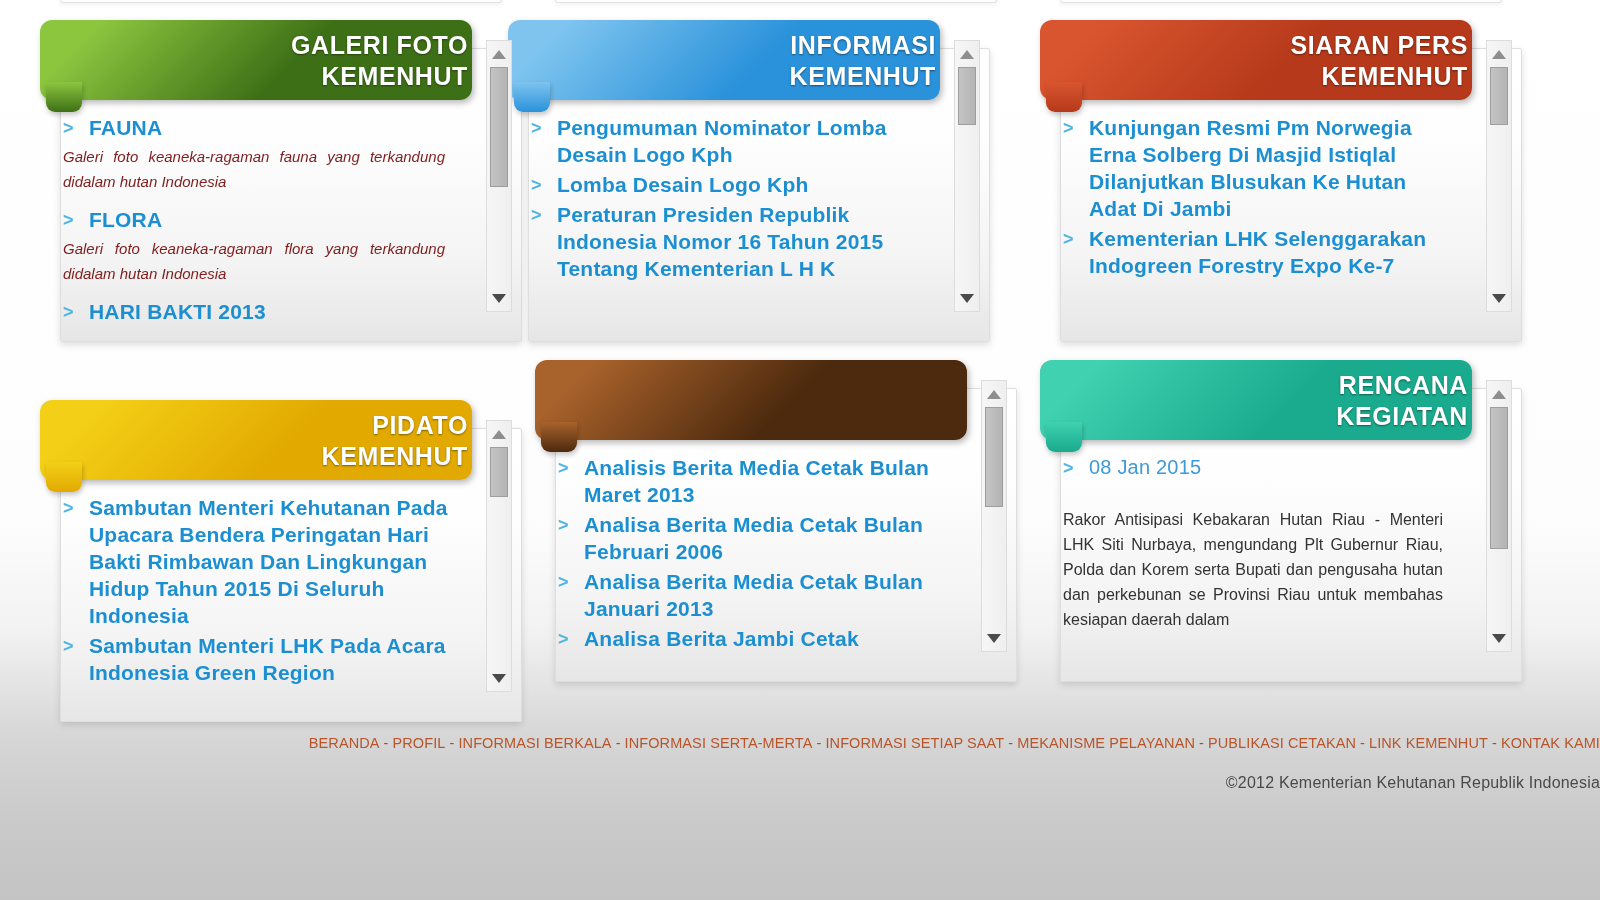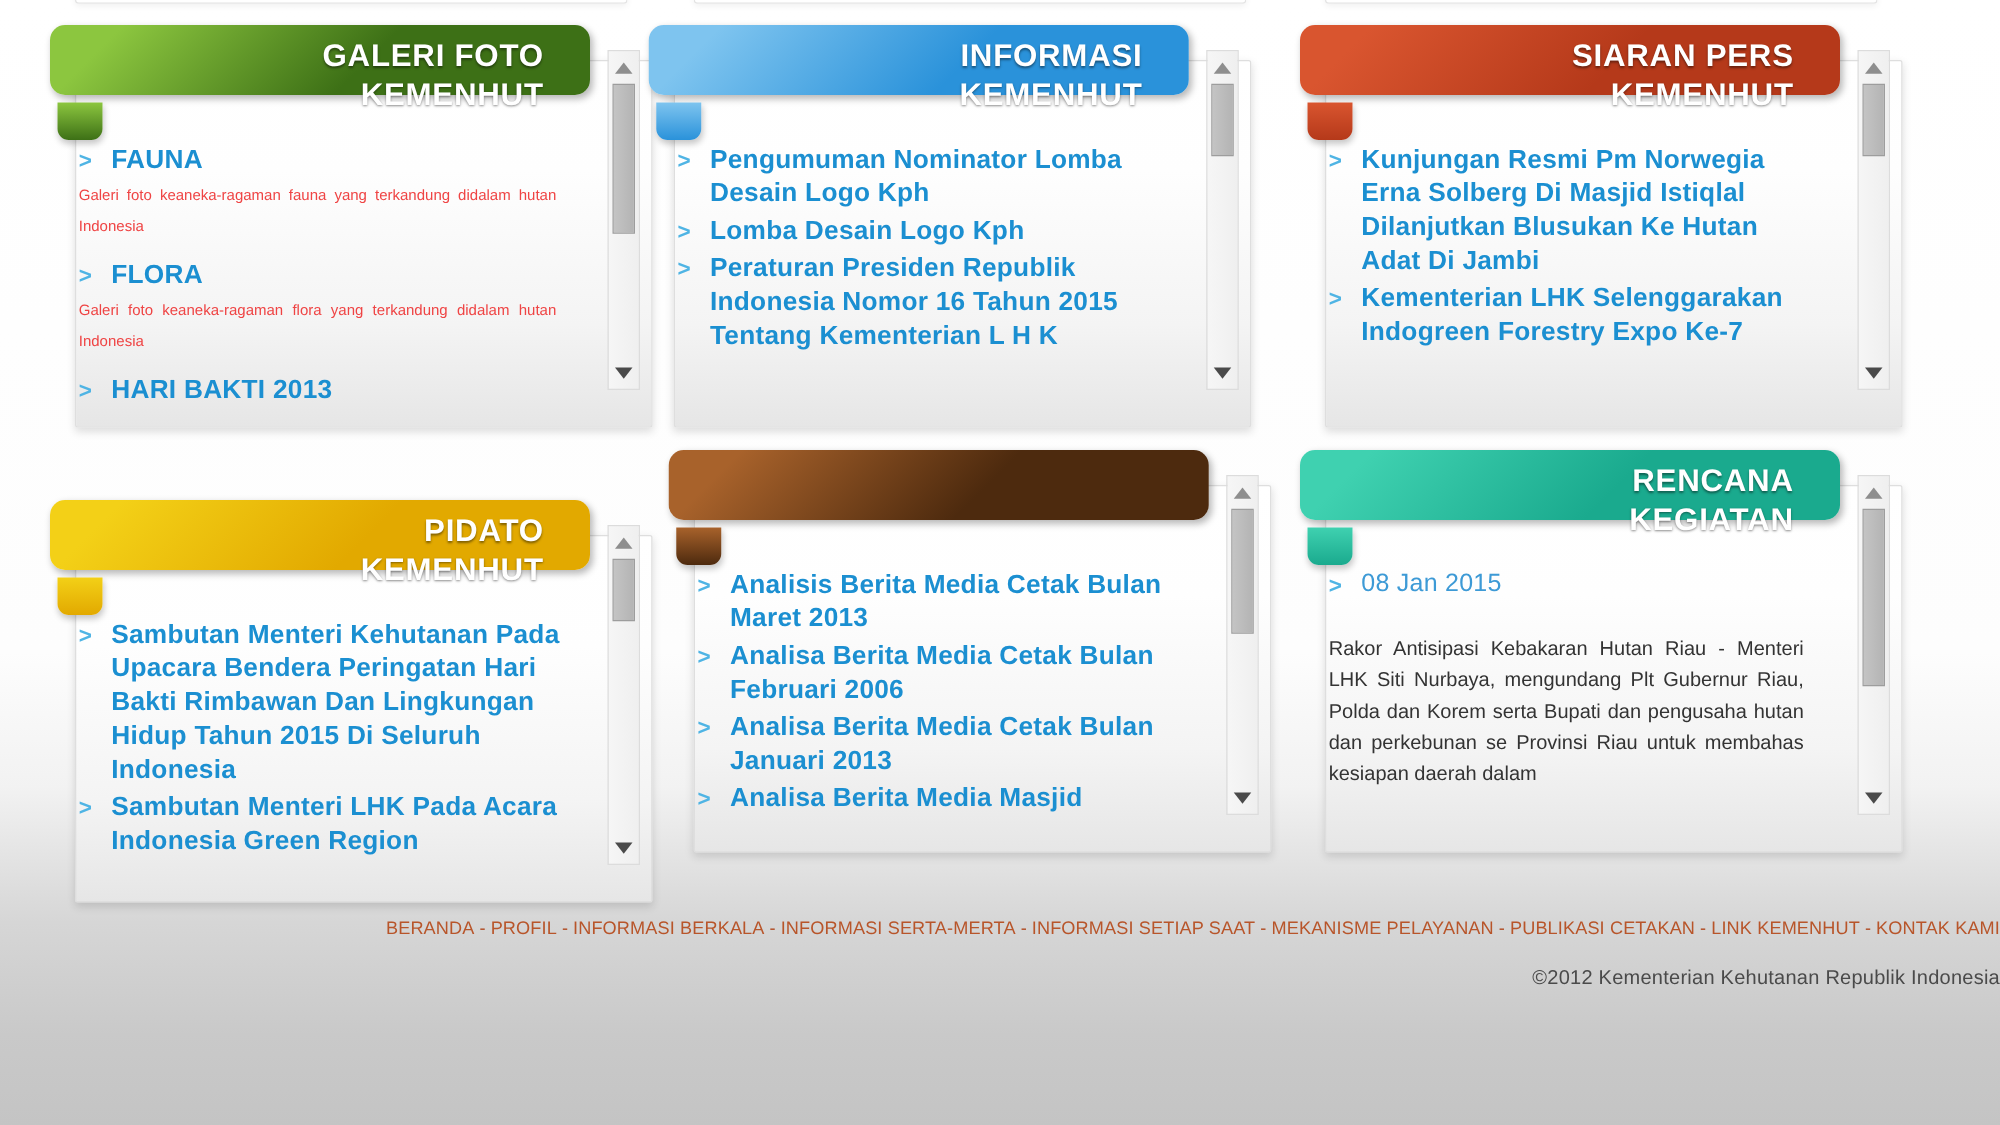--- a/index.html
+++ b/index.html
@@ -60,26 +60,26 @@
     box-shadow: 0 3px 7px rgba(0,0,0,0.13);
     overflow: hidden;
   }
 
   
   .panel-head {
     position: absolute;
     left: 0;
     top: 0;
     width: 432px;
-    height: 56px;
+    height: 80px;
     border-radius: 12px;
     box-shadow: 2px 3px 6px rgba(0,0,0,0.28);
     z-index: 5;
     box-sizing: border-box;
-    padding: 10px 37px 0 0;
+    padding: 10px 4px 0 0;
   }
   .panel-head .tail {
     position: absolute;
     left: 6px;
     top: 62px;
     width: 36px;
     height: 30px;
     border-radius: 0 0 9px 9px;
     box-shadow: 1px 3px 5px rgba(0,0,0,0.22);
     z-index: -1;
@@ -128,26 +128,27 @@
     line-height: 27px;
     letter-spacing: 0.2px;
     cursor: pointer;
   }
   .entry-link.plain {
     font-weight: normal;
     font-size: 20px;
     color: #3d9ad6;
   }
   .entry-desc {
-    color: #ef4444;
-    font-size: 12px;
+    color: #7f1d1d;
+    font-size: 15px;
     line-height: 25px;
     text-align: justify;
     text-align-last: left;
     margin: 2px 6px 12px 0;
+    font-style: italic;
   }
   .entry-body {
     color: #333333;
     font-size: 16px;
     line-height: 25px;
     text-align: justify;
     text-align-last: left;
     margin: 26px 8px 0 0;
   }
 
@@ -261,21 +262,21 @@
       <div class="scrollbar">
         <div class="sb-arrow up">
           <i></i>
         </div>
         <div class="sb-thumb" style="top: 26px; height: 120px;"></div>
         <div class="sb-arrow down">
           <i></i>
         </div>
       </div>
     </div>
-    <div class="panel" style="left: 519px; top: 20px;">
+    <div class="panel" style="left: 508px; top: 20px;">
       <div class="panel-frame"></div>
       <div class="panel-head" style="background: linear-gradient(135deg, rgb(126, 196, 239) 0%, rgb(126, 196, 239) 12%, rgb(42, 146, 218) 58%, rgb(42, 146, 218) 100%);">
         <div class="tail" style="background: linear-gradient(rgb(126, 196, 239), rgb(42, 146, 218));"></div>
         <div class="panel-title">INFORMASI
 KEMENHUT</div>
       </div>
       <div class="panel-body">
         <div class="entry">
           <span class="chev">&gt;</span>
           <span class="entry-link">Pengumuman Nominator Lomba Desain Logo Kph</span>
@@ -366,21 +367,21 @@
         <div class="entry">
           <span class="chev">&gt;</span>
           <span class="entry-link">Analisa Berita Media Cetak Bulan Februari 2006</span>
         </div>
         <div class="entry">
           <span class="chev">&gt;</span>
           <span class="entry-link">Analisa Berita Media Cetak Bulan Januari 2013</span>
         </div>
         <div class="entry">
           <span class="chev">&gt;</span>
-          <span class="entry-link">Analisa Berita Media Masjid</span>
+          <span class="entry-link">Analisa Berita Jambi Cetak</span>
         </div>
       </div>
       <div class="scrollbar">
         <div class="sb-arrow up">
           <i></i>
         </div>
         <div class="sb-thumb" style="top: 26px; height: 100px;"></div>
         <div class="sb-arrow down">
           <i></i>
         </div>

